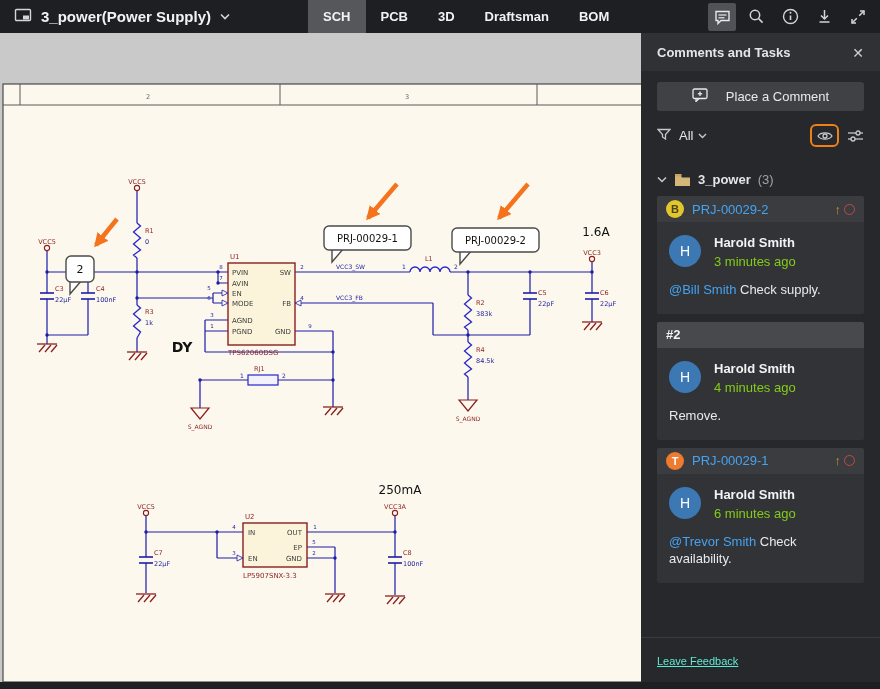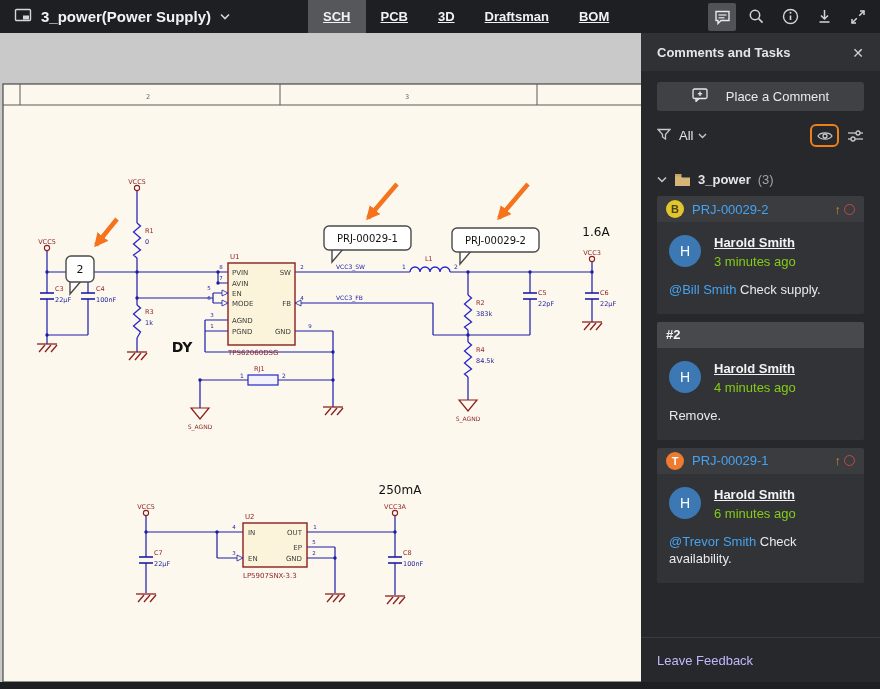--- a/index.html
+++ b/index.html
@@ -4,21 +4,21 @@
 <style>
   * { box-sizing: border-box; margin: 0; padding: 0; }
   body { margin:0; background:#1e1f22; font-family:"Liberation Sans", sans-serif; }
   .app { width:880px; height:689px; display:flex; flex-direction:column; overflow:hidden; }
 
   
   .topbar { flex:0 0 33px; background:#1e1f22; display:flex; align-items:center; color:#f1f2f3; }
   .doc-group { display:flex; align-items:center; gap:9px; padding:0 12px 0 14px; }
   .doc-title { font-size:15px; font-weight:bold; white-space:nowrap; }
   .chev { display:flex; align-items:center; }
-  .tabs { display:flex; height:100%; margin-left:66px;text-decoration:underline; }
+  .tabs { display:flex; height:100%; margin-left:66px; }
   .tab { padding:0 15px; display:flex; align-items:center; font-size:13px; font-weight:bold; cursor:pointer; }
   .tab.active { background:#56575b; }
   .tb-icons { margin-left:auto; display:flex; align-items:center; gap:6px; padding-right:8px; }
   .tb-btn { width:28px; height:28px; display:flex; align-items:center; justify-content:center; border-radius:2px; }
   .tb-btn.active { background:#515257; }
 
   
   .main { flex:1; display:flex; min-height:0; }
   .canvas { width:641px; background:#c9c9c9; position:relative; }
   .canvas svg { display:block; }
@@ -45,26 +45,26 @@
   .badge { width:18px; height:18px; border-radius:50%; font-size:11px; font-weight:bold; display:flex; align-items:center; justify-content:center; flex:0 0 18px; }
   .badge.b { background:#e3c62c; color:#4a431a; }
   .badge.t { background:#ee7b30; color:#fff; }
   .card-id { color:#46a3f0; font-size:13px; }
   .hdr-icons { margin-left:auto; display:flex; align-items:center; gap:3px; }
   .up-arrow { color:#d79433; font-weight:bold; font-size:13px; line-height:1; }
   .status-circle { width:11px; height:11px; border:1.5px solid #c04a4a; border-radius:50%; }
   .card-body { background:#313337; padding:13px 12px 15px; }
   .author-row { display:flex; gap:13px; }
   .avatar { width:32px; height:32px; border-radius:50%; background:#3c78b4; color:#fff; display:flex; align-items:center; justify-content:center; font-size:14px; flex:0 0 32px; }
-  .author-name { font-size:13px; font-weight:bold; color:#f2f3f4;text-decoration:underline; }
+  .author-name { font-size:13px; font-weight:bold; color:#f2f3f4; }
   .author-time { font-size:13px; color:#84cc16; margin-top:4px; }
   .comment-text { margin-top:13px; font-size:13px; line-height:1.3; color:#e8e9eb; }
   .mention { color:#46a3f0; }
   .panel-footer { border-top:1px solid #3a3b3f; padding:13px 16px; }
-  .feedback { color:#c4b5fd; font-size:13px; cursor:pointer; }
+  .feedback { color:#5eead4; font-size:11px; cursor:pointer;text-decoration:underline; }
   .bottombar { flex:0 0 7px; background:#1e1f22; }
 </style>
 </head>
 <body>
 
 <div class="app">
 
   <div class="topbar">
     <div class="doc-group">
       <span>

